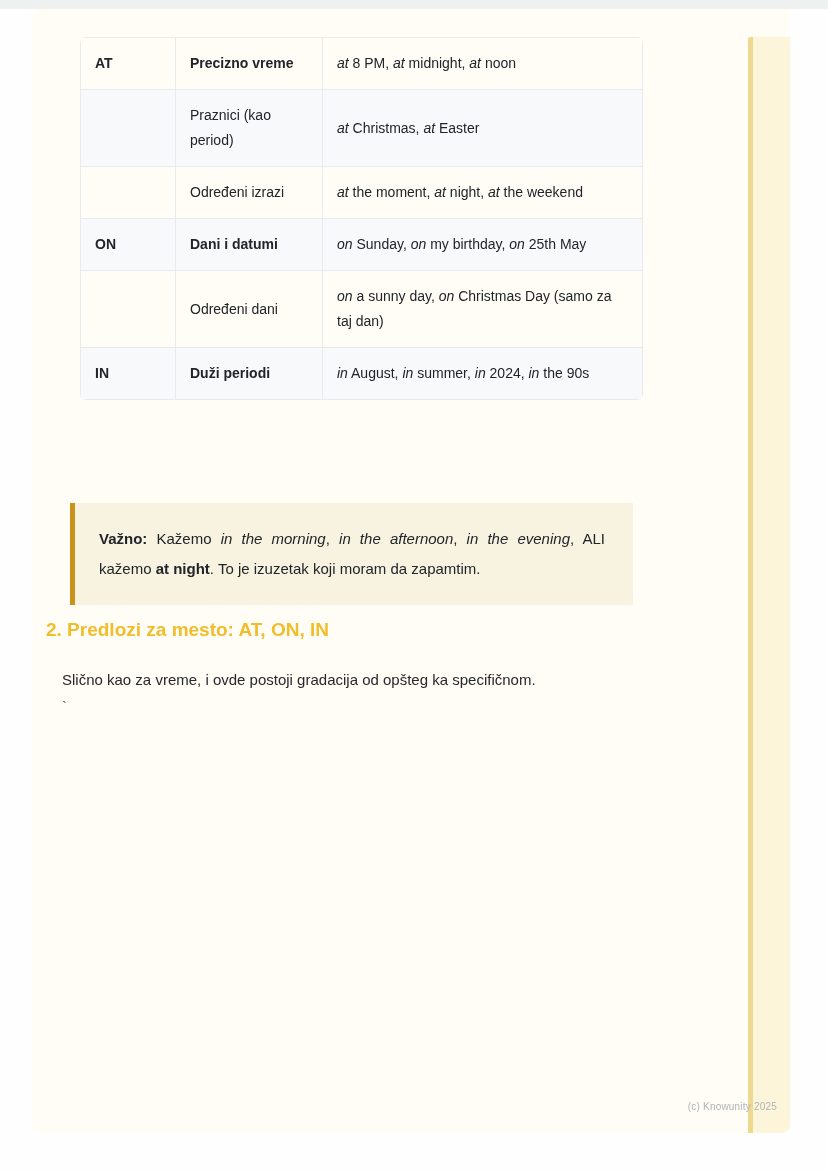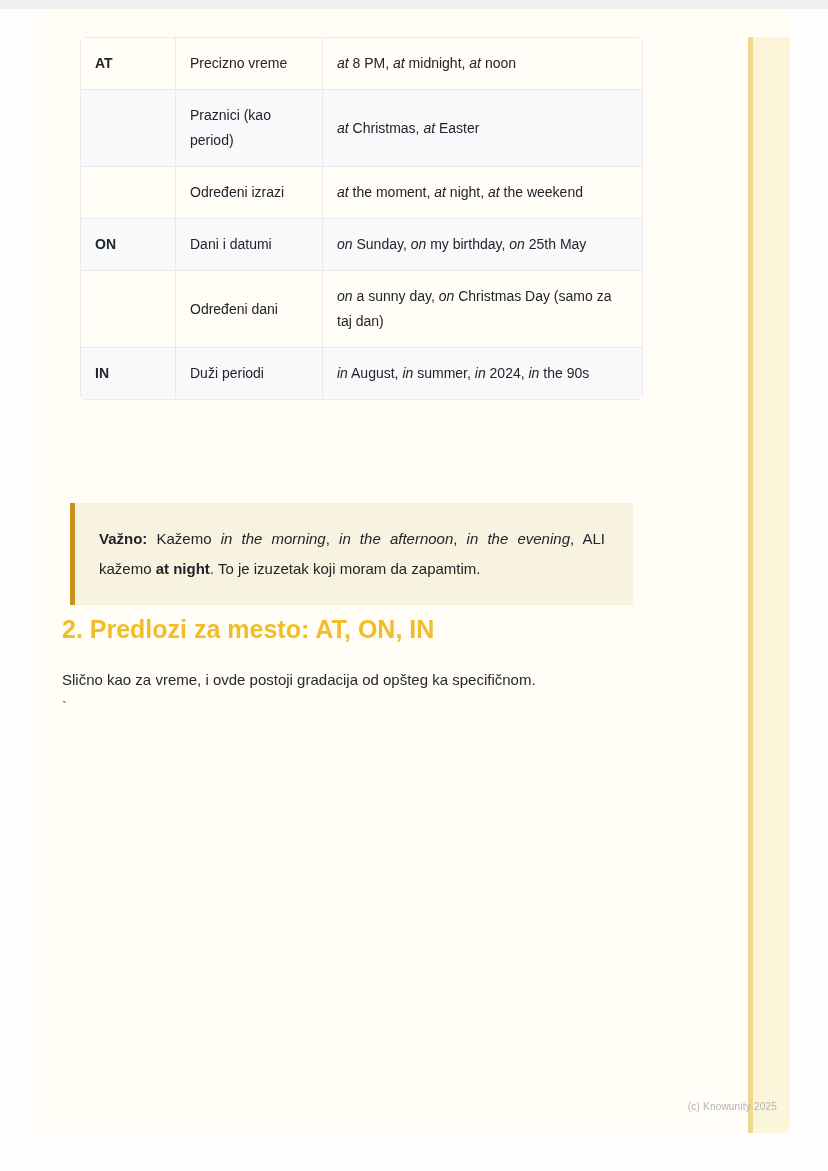--- a/index.html
+++ b/index.html
@@ -42,34 +42,34 @@
   }
   table{border-collapse:collapse;table-layout:fixed;width:562px;font-size:14px;line-height:25px;}
   td{
     border:1px solid var(--border);
     vertical-align:middle;
     padding:13px 14px;
     color:var(--text);
   }
   tr.shaded td{background:var(--shaded);}
   td.prep{font-weight:bold;}
-  td.cat.bold{font-weight:normal;}
+  td.cat.bold{font-weight:bold;}
   td.ex .it, .callout .it{font-style:italic;}
   td.ex .b, .callout .b{font-weight:bold;}
   .callout{
     position:absolute;left:70px;top:503px;width:563px;min-height:94px;
     background:var(--callout-bg);
     border-left:5px solid var(--callout-border);
     padding:21px 28px 21px 24px;
     font-size:15px;line-height:30px;
     text-align:justify;
   }
   .section-heading{
-    position:absolute;left:62px;top:616px;width:600px;
-    color:var(--heading);font-size:25px;font-weight:bold;line-height:27px;
+    position:absolute;left:46px;top:616px;width:600px;
+    color:var(--heading);font-size:19px;font-weight:bold;line-height:27px;
   }
   .paragraph{
     position:absolute;left:62px;top:668px;width:600px;
     font-size:15px;line-height:24px;color:#26282b;
   }
   .stray{
     position:absolute;left:62px;top:698px;font-size:15px;color:#4a4d50;
   }
   .footer{
     position:absolute;right:51px;top:1100px;

